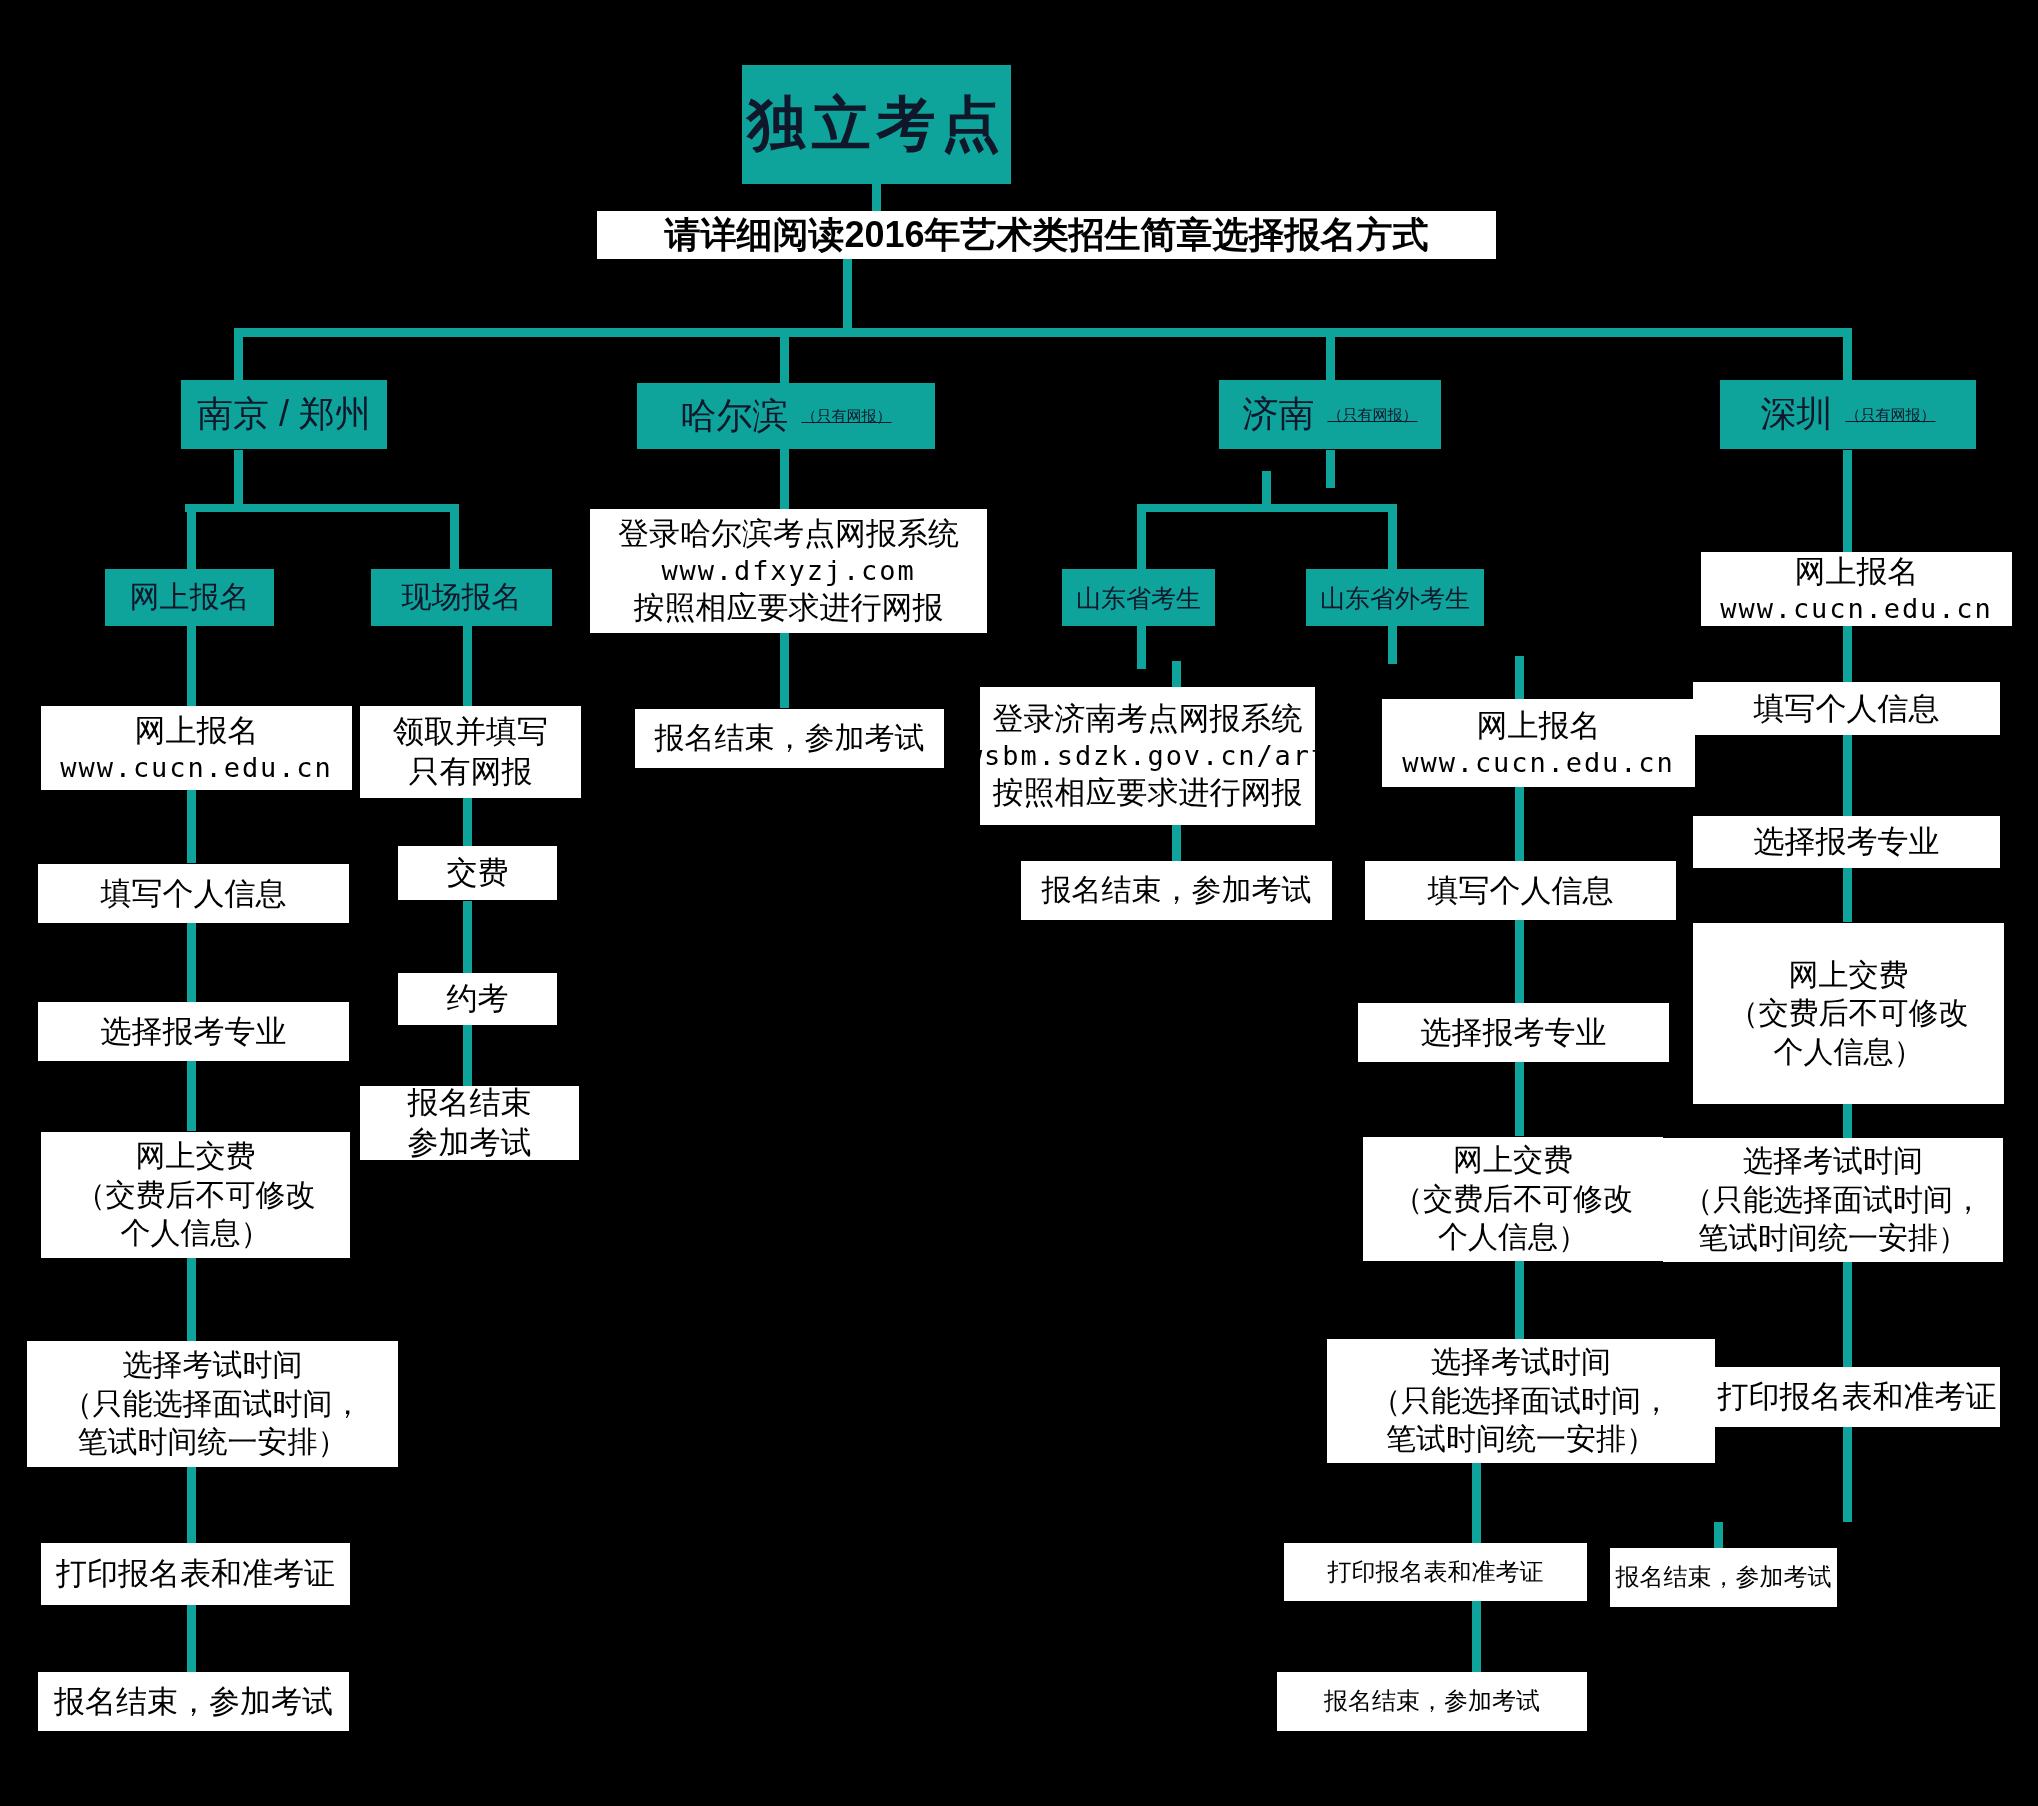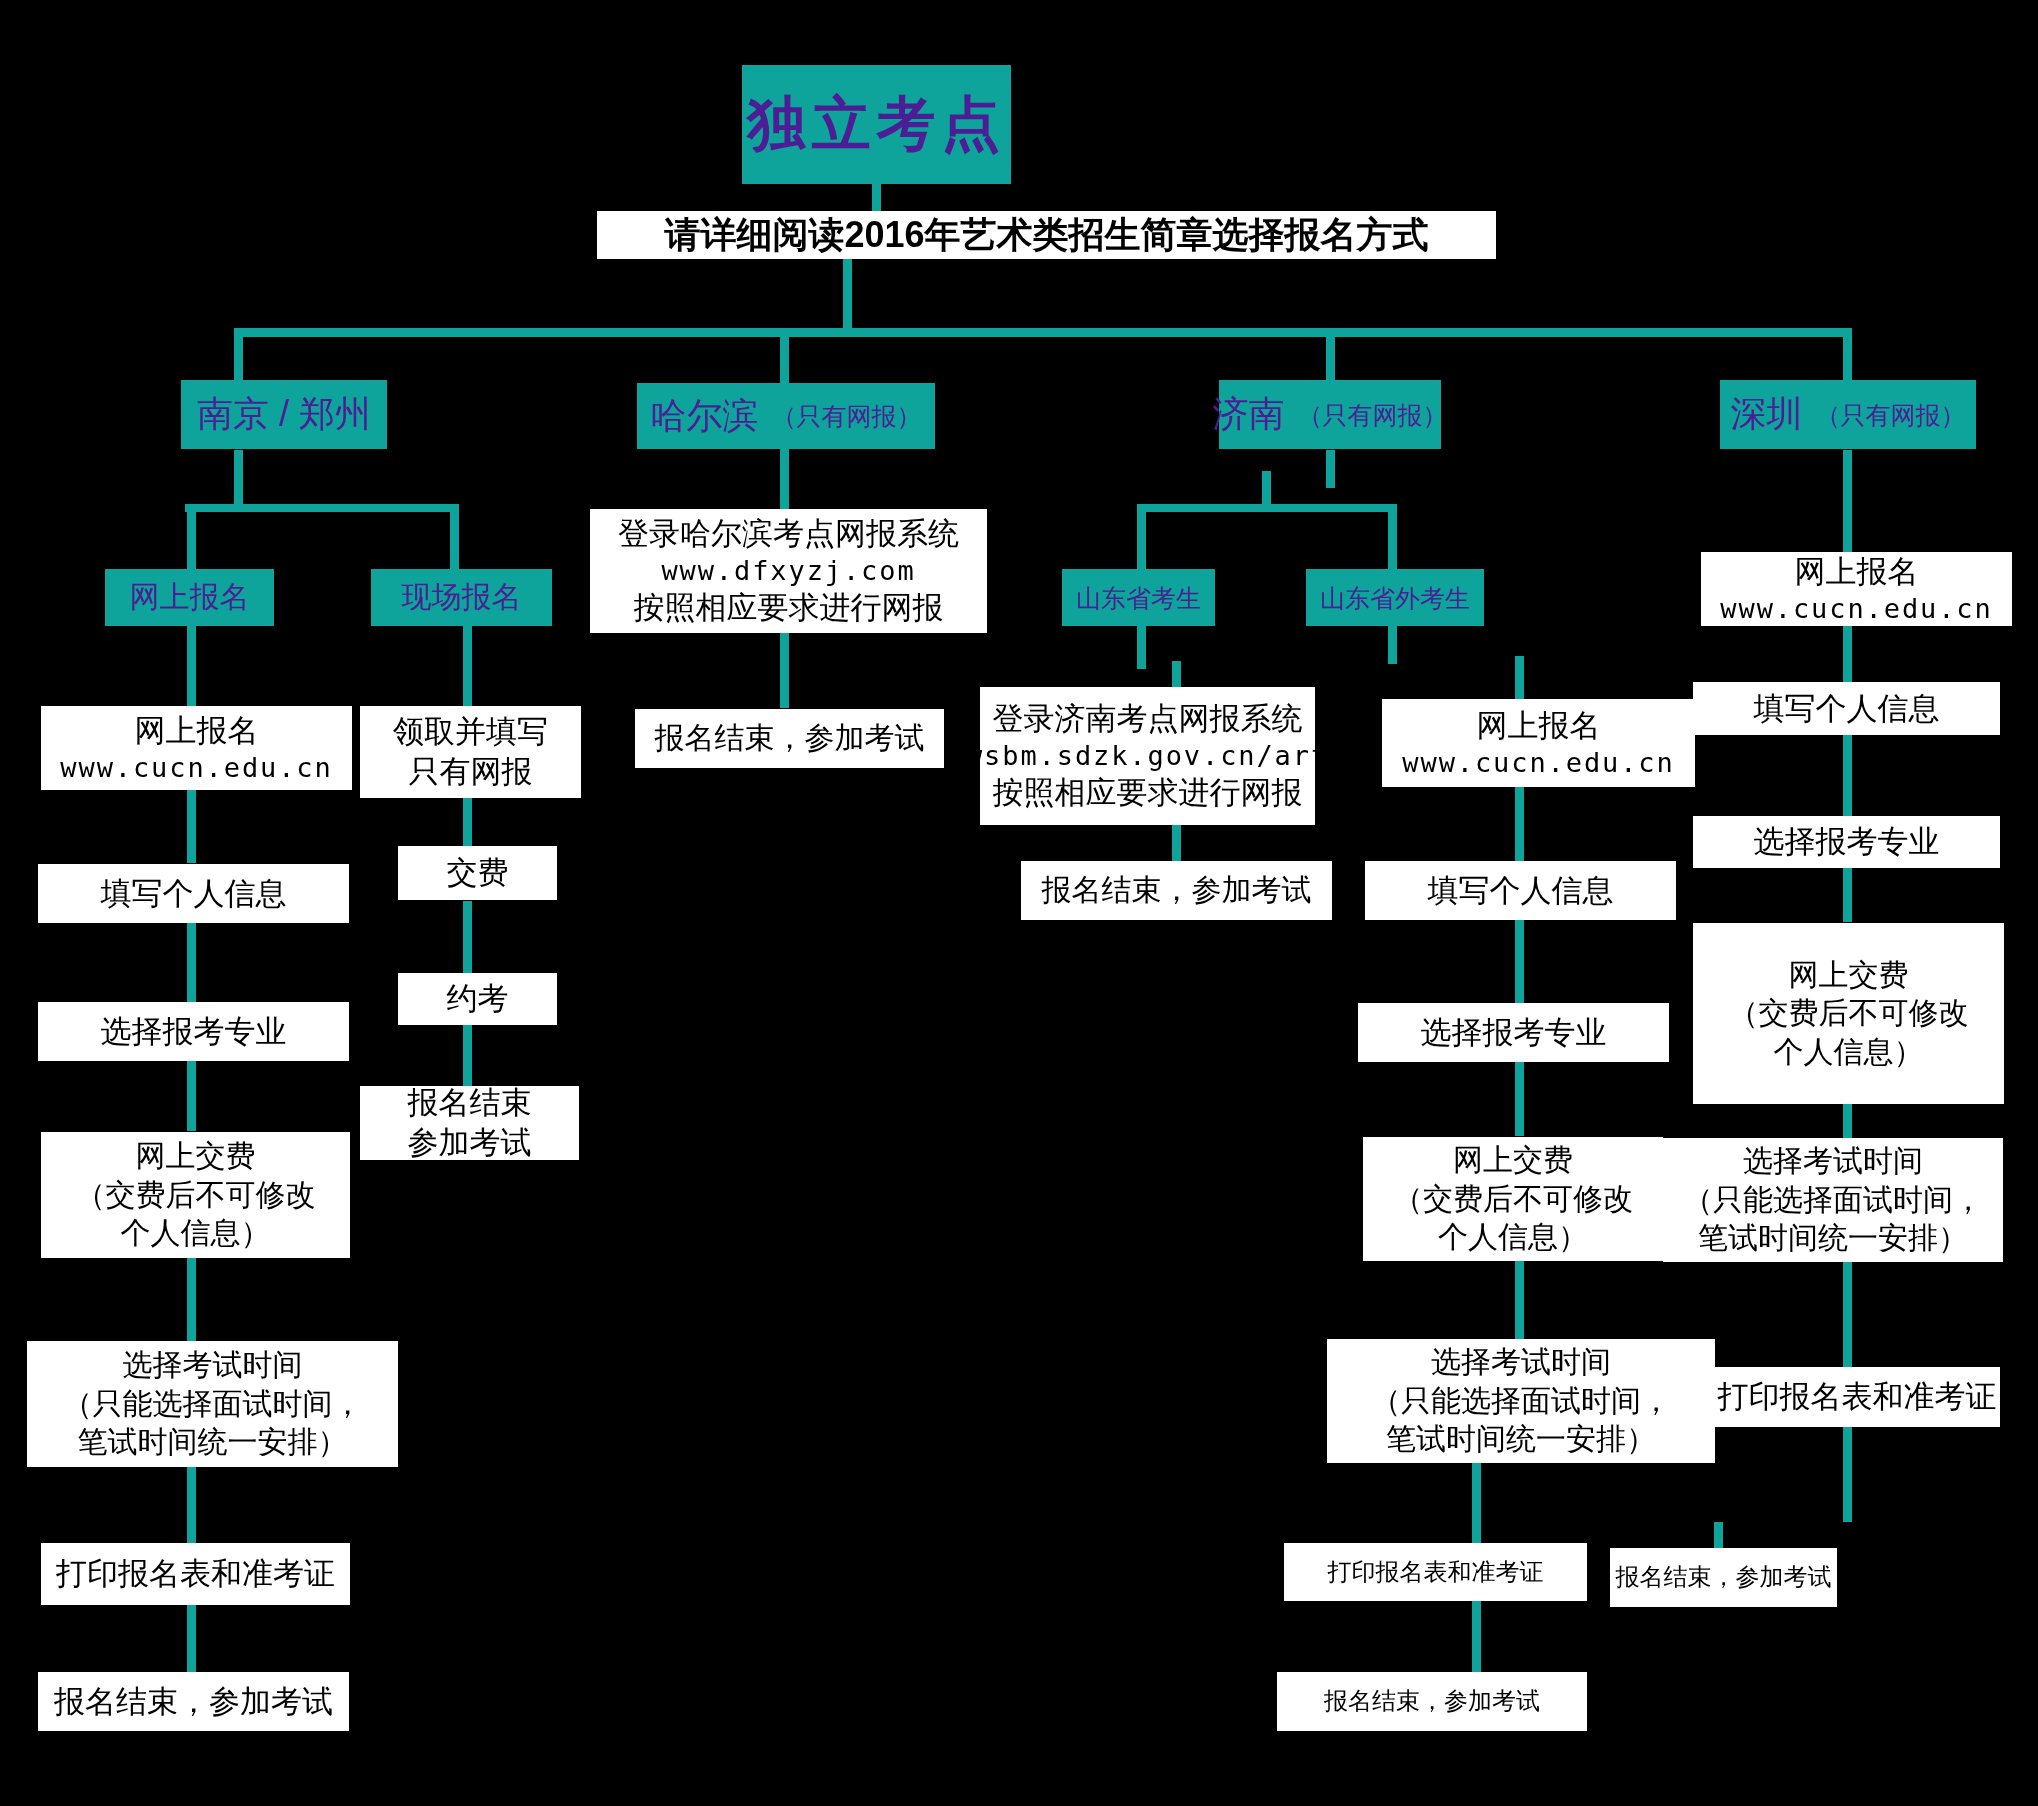--- a/index.html
+++ b/index.html
@@ -14,27 +14,27 @@
     width:2038px;height:1806px;position:relative;overflow:hidden;
     font-family:"Liberation Sans","DejaVu Sans",sans-serif;
   }
   .stage{position:absolute;inset:0;}
   .conn{position:absolute;background:var(--accent);}
   .node{
     position:absolute;display:flex;flex-direction:column;
     align-items:center;justify-content:center;text-align:center;
     line-height:1.28;
   }
-  .teal{background:var(--accent);color:#4c1d95;}
+  .teal{background:var(--accent);color:#0f172a;}
   .white{background:var(--box_bg);color:var(--box_text);}
   .hdr-row{flex-direction:row;align-items:center;gap:13px;}
   .fs-title{font-size:59px;font-weight:bold;letter-spacing:5.7px;}
   .fs-sub{font-size:36px;font-weight:bold;}
   .fs-hdr{font-size:36px;}
-  .fs-note{font-size:25px;}
+  .fs-note{font-size:15px;text-decoration:underline;}
   .fs-subhdr{font-size:30px;}
   .fs-subhdr2{font-size:25px;}
   .fs-std{font-size:31px;}
   .fs-std2{font-size:30px;}
   .fs-sm{font-size:24px;}
   .url{
     font-family:"DejaVu Sans Mono","Liberation Mono",monospace;
     font-size:27px;letter-spacing:1.9px;white-space:nowrap;
   }
   .node span{display:block;white-space:nowrap;}

